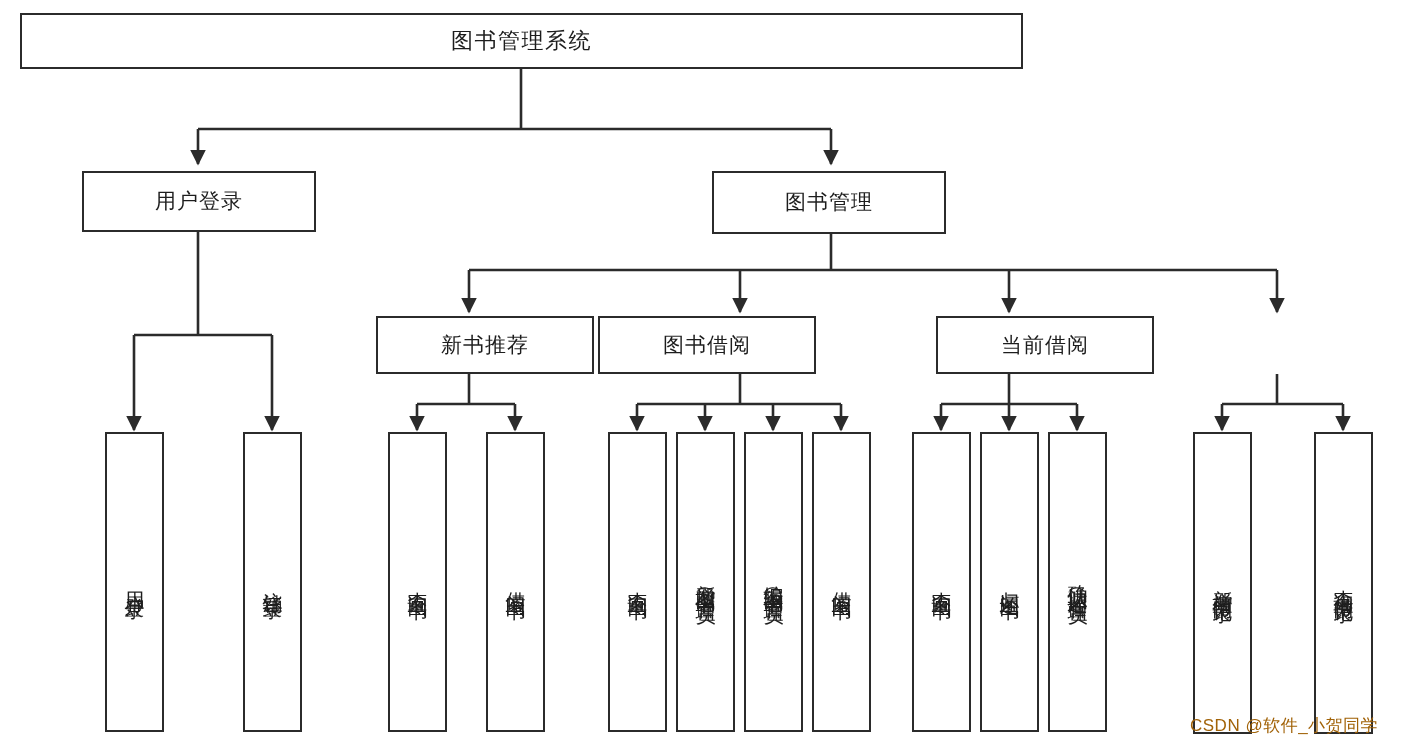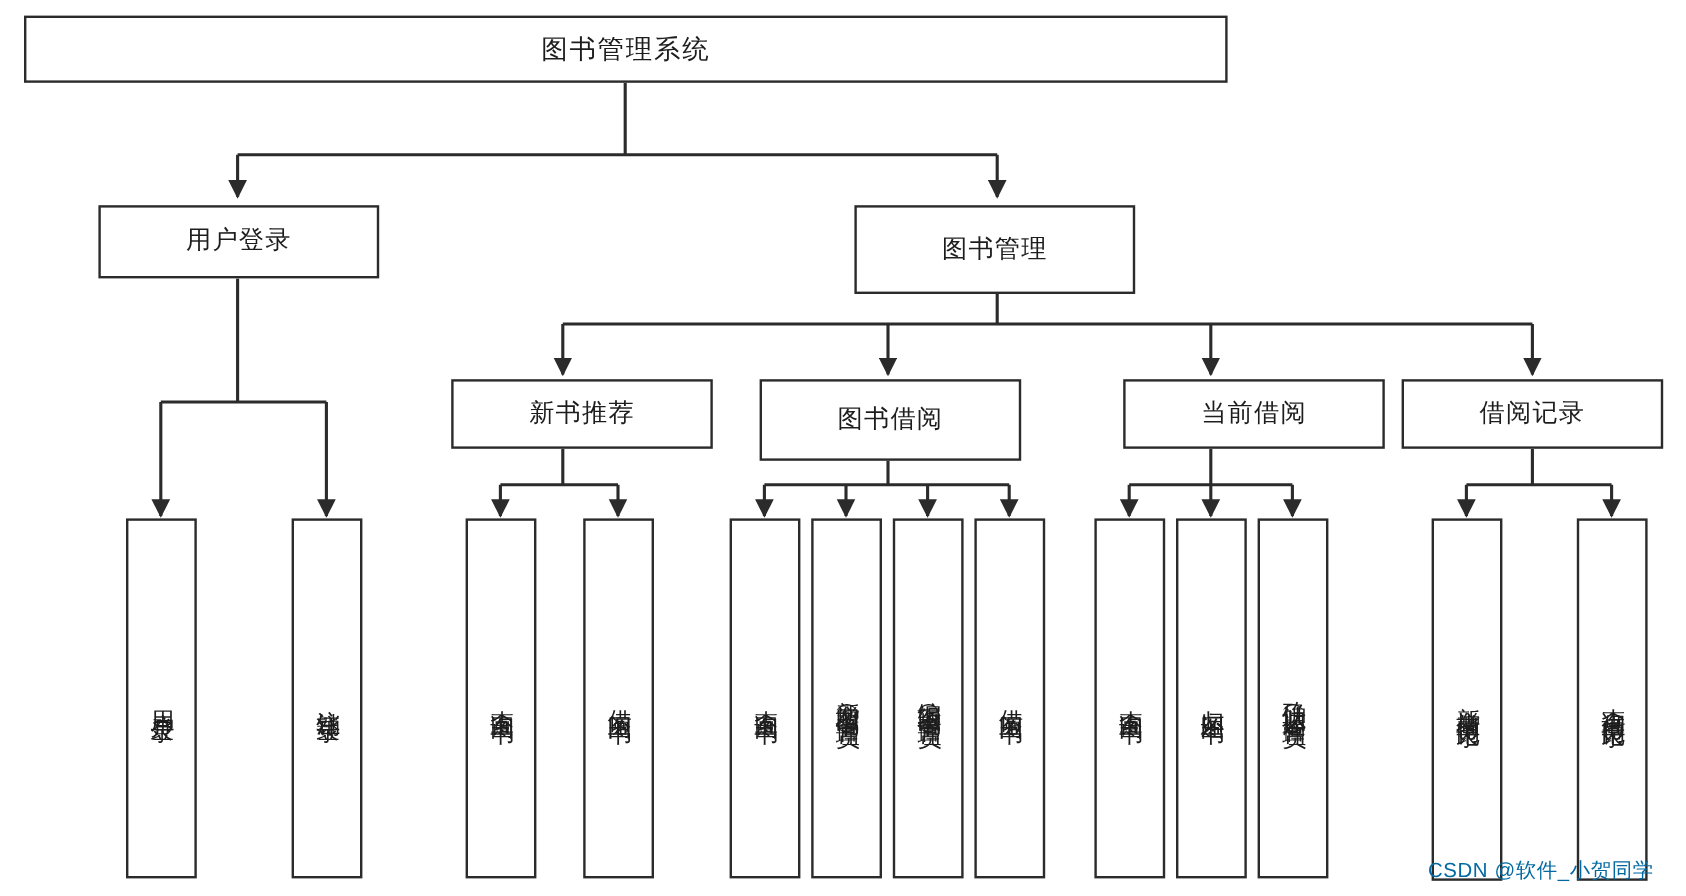--- a/index.html
+++ b/index.html
@@ -60,21 +60,21 @@
   .node.vert .label {
     writing-mode: vertical-rl;
     text-orientation: upright;
     font-size: 20px;
     line-height: 1.05;
     letter-spacing: 3px;
     white-space: nowrap;
   }
   .watermark {
     position: absolute;
-    color: #0369a1;
+    color: #a16207;
     font-size: 17px;
     letter-spacing: 0.5px;
     white-space: nowrap;
     z-index: 3;
     pointer-events: none;
   }
 </style>
 </head>
 <body>
 
@@ -131,36 +131,33 @@
     </g>
   </svg>
 
   <div class="node horiz root" style="left:20px; top:13px; width:1003px; height:56px;">
     <span class="label">图书管理系统</span>
   </div>
 
   <div class="node horiz" style="left:82px; top:171px; width:234px; height:61px;">
     <span class="label">用户登录</span>
   </div>
-  <div class="node horiz" style="left:712px; top:171px; width:234px; height:74px;">
+  <div class="node horiz" style="left:712px; top:171px; width:234px; height:63px;">
     <span class="label">图书管理</span>
   </div>
 
   <div class="node horiz" style="left:376px; top:316px; width:218px; height:58px;">
     <span class="label">新书推荐</span>
   </div>
-  <div class="node horiz" style="left:633px; top:316px; width:218px; height:68px;">
+  <div class="node horiz" style="left:598px; top:316px; width:218px; height:58px;">
     <span class="label">图书借阅</span>
   </div>
   <div class="node horiz" style="left:900px; top:316px; width:218px; height:58px;margin-left:36px;">
     <span class="label">当前借阅</span>
   </div>
-  <div class="node horiz" style="left:1168px; top:316px; width:218px; height:58px;">
-    <span class="label">借阅记录</span>
-  </div>
 
   <div class="node vert" style="left:105px; top:432px; width:59px; height:300px;">
     <span class="label">用户登录</span>
   </div>
   <div class="node vert" style="left:243px; top:432px; width:59px; height:300px;">
     <span class="label">注销登录</span>
   </div>
 
   <div class="node vert" style="left:388px; top:432px; width:59px; height:300px;">
     <span class="label">查询图书</span>

